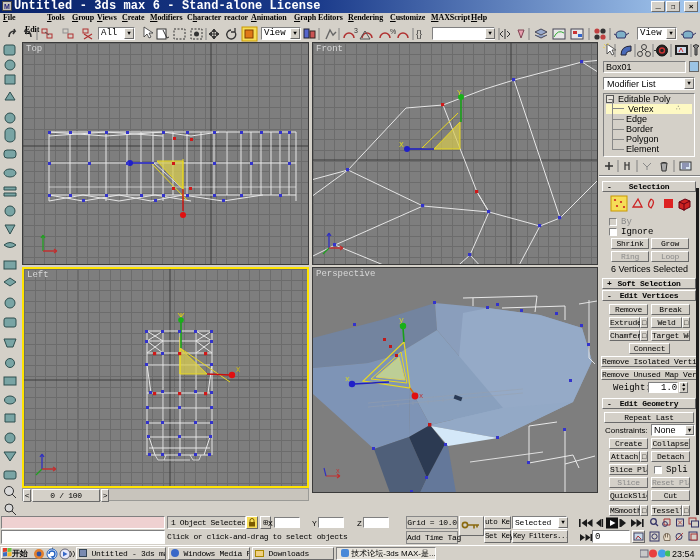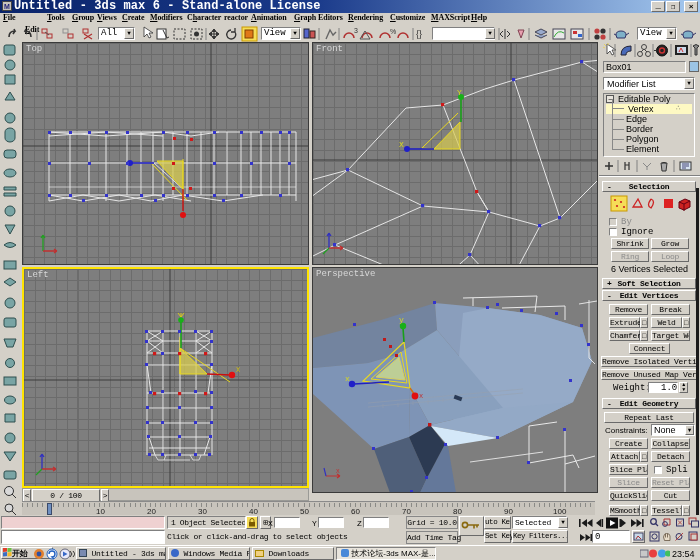--- a/index.html
+++ b/index.html
@@ -450,38 +450,20 @@
     </svg>
     <div class="vplabel">Perspective</div>
   </div>
 
   <div class="abs" id="timeslider" style="left:22px;top:488px;width:287px;height:13px;background:#C8C4BC;border:1px solid #9A9A96;">
     <div class="btn abs" style="left:0;top:0;width:8px;height:13px;line-height:12px;">&lt;</div>
     <div class="btn abs" style="left:9px;top:0;width:68px;height:13px;line-height:12px;">0 / 100</div>
     <div class="btn abs" style="left:78px;top:0;width:8px;height:13px;line-height:12px;">&gt;</div>
   </div>
 
-  <div class="abs" id="trackbar" style="left:22px;top:501px;width:573px;height:14px;background:#C8C4BC;border-top:1px solid #8A8A8A;">
-    <div class="abs" style="left:0;top:1px;width:573px;height:4px;
-      background-image:repeating-linear-gradient(to right,#8A8A86 0px,#8A8A86 1px,transparent 1px,transparent 5.12px);"></div>
-    <div class="abs" style="left:0;top:5px;width:573px;height:9px;font-size:8px;color:#222;font-family:'Liberation Sans',sans-serif;">
-      <span class="abs" style="left:25px;">0</span>
-      <span class="abs" style="left:74px;">10</span>
-      <span class="abs" style="left:125px;">20</span>
-      <span class="abs" style="left:176px;">30</span>
-      <span class="abs" style="left:227px;">40</span>
-      <span class="abs" style="left:278px;">50</span>
-      <span class="abs" style="left:329px;">60</span>
-      <span class="abs" style="left:380px;">70</span>
-      <span class="abs" style="left:431px;">80</span>
-      <span class="abs" style="left:482px;">90</span>
-      <span class="abs" style="left:531px;">100</span>
-    </div>
-    <div class="abs" style="left:25px;top:1px;width:5px;height:12px;background:#7090C0;border:1px solid #3A4A6A;"></div>
-  </div>
 
   <div class="abs" id="statusbar" style="left:0;top:515px;width:700px;height:30px;">
 
     <div class="abs sunken" style="left:1px;top:1px;width:164px;height:13px;background:#EFD1D1;"></div>
     <div class="abs sunken" style="left:1px;top:15px;width:164px;height:14px;background:#FFFFFF;"></div>
 
     <div class="abs sunken" style="left:167px;top:1px;width:79px;height:13px;background:#D4D0C8;font-size:8px;line-height:12px;padding-left:3px;font-family:'Liberation Mono',monospace;letter-spacing:-0.4px;white-space:nowrap;overflow:hidden;">1 Object Selected</div>
     <div class="btn abs" style="left:246px;top:1px;width:12px;height:13px;background:#F6DD58;padding:0;"><svg width="10" height="11" viewBox="0 0 10 11">
           <path d="M3 5 V3.5 a2 2 0 0 1 4 0 V5" fill="none" stroke="#7A5A00"></path>
           <rect x="2" y="5" width="6" height="4.5" fill="#7A5A00"></rect>

